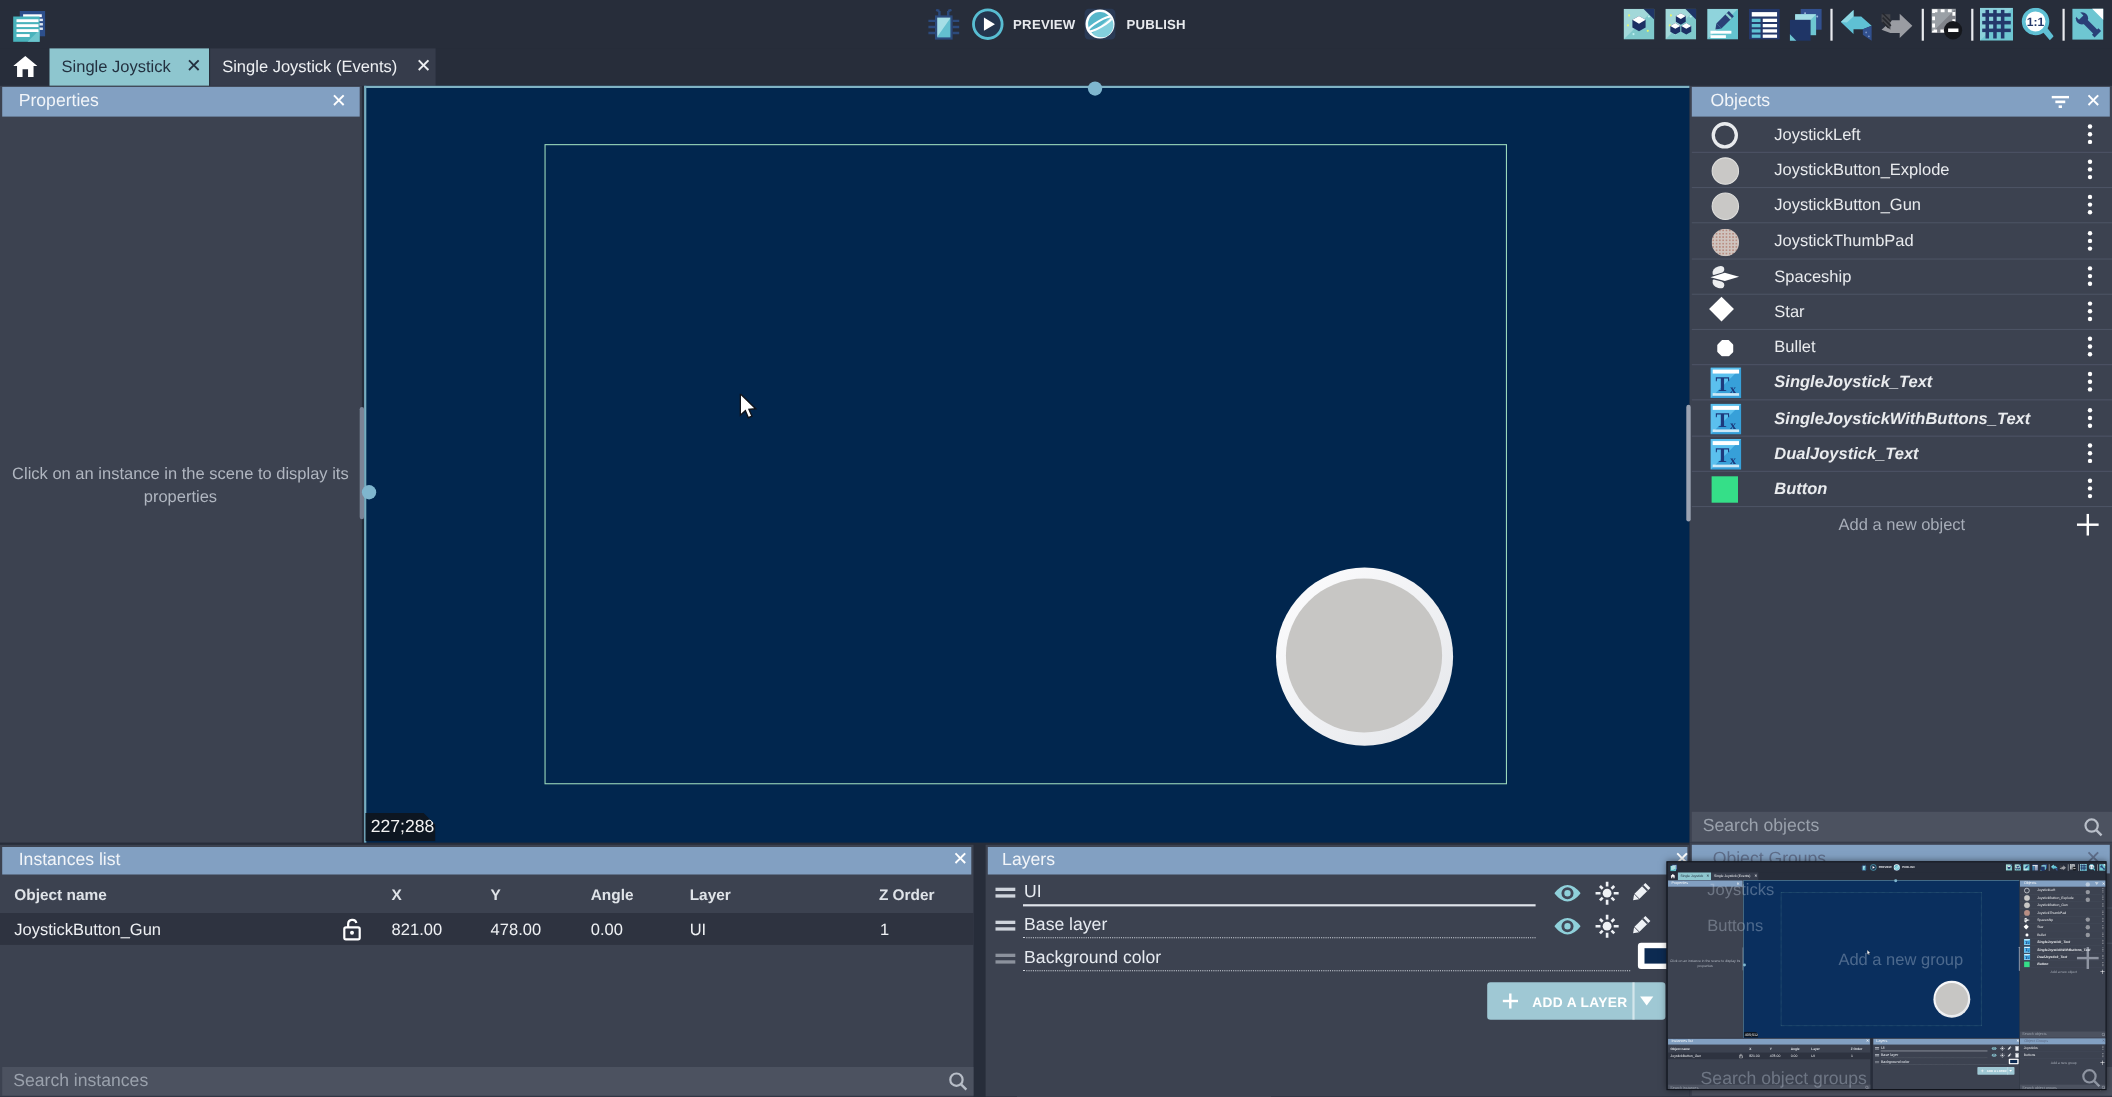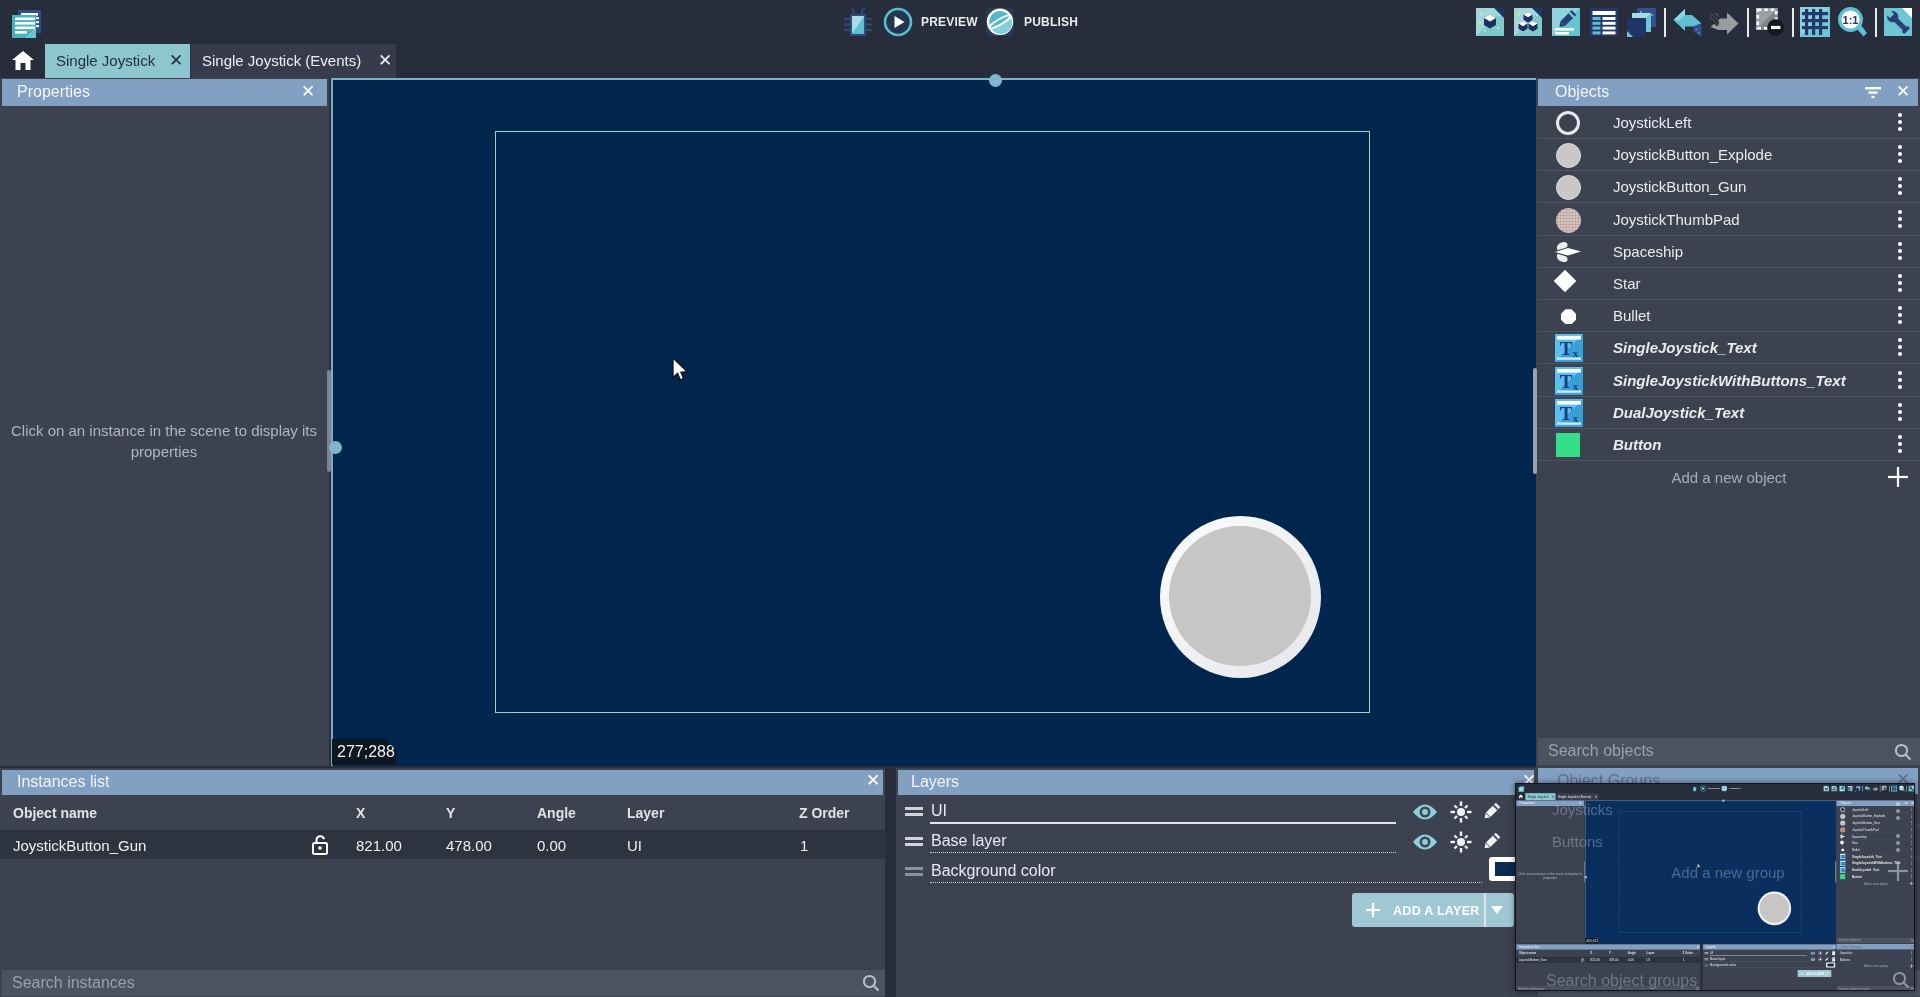--- a/index.html
+++ b/index.html
@@ -289,21 +289,21 @@
 <div class="abs" style="left:0;top:0;width:2px;height:688px;background:#79aec0"></div>
 <div class="scene" style="border:1px solid #9ad8bb"></div>
 <div class="jbtn">
         <div class="in"></div>
       </div>
 <div class="abs" style="left:341px;top:280px">
         <svg width="17" height="25" viewBox="0 0 17 25" style="">
 <path d="M1 0 L1 19.5 L5.6 15.4 L8.3 21.8 L11.6 20.4 L8.9 14.2 L15 13.6 Z" fill="#ffffff" stroke="#10141c" stroke-width="1.3"></path>
 </svg>
       </div>
-<div class="coordlab">277;288</div>
+<div class="coordlab">227;288</div>
 <div class="dot" style="left:658px;top:-4px;width:13px;height:13px"></div>
 <div class="dot" style="left:-2px;top:363px;width:13px;height:13px"></div>
 </div>
 <div class="objs">
 <div class="phead" style="left:2px;top:1px;width:380px;height:27px">
         <span class="t" style="left:17px">Objects</span>
         <span class="abs" style="left:327px;top:8px">
           <svg width="16" height="12" viewBox="0 0 16 12" style="">
 <rect x="0" y="0" width="16" height="2.4" fill="#fff"></rect>
 <rect x="3.5" y="4.4" width="9" height="2.4" fill="#fff"></rect>

